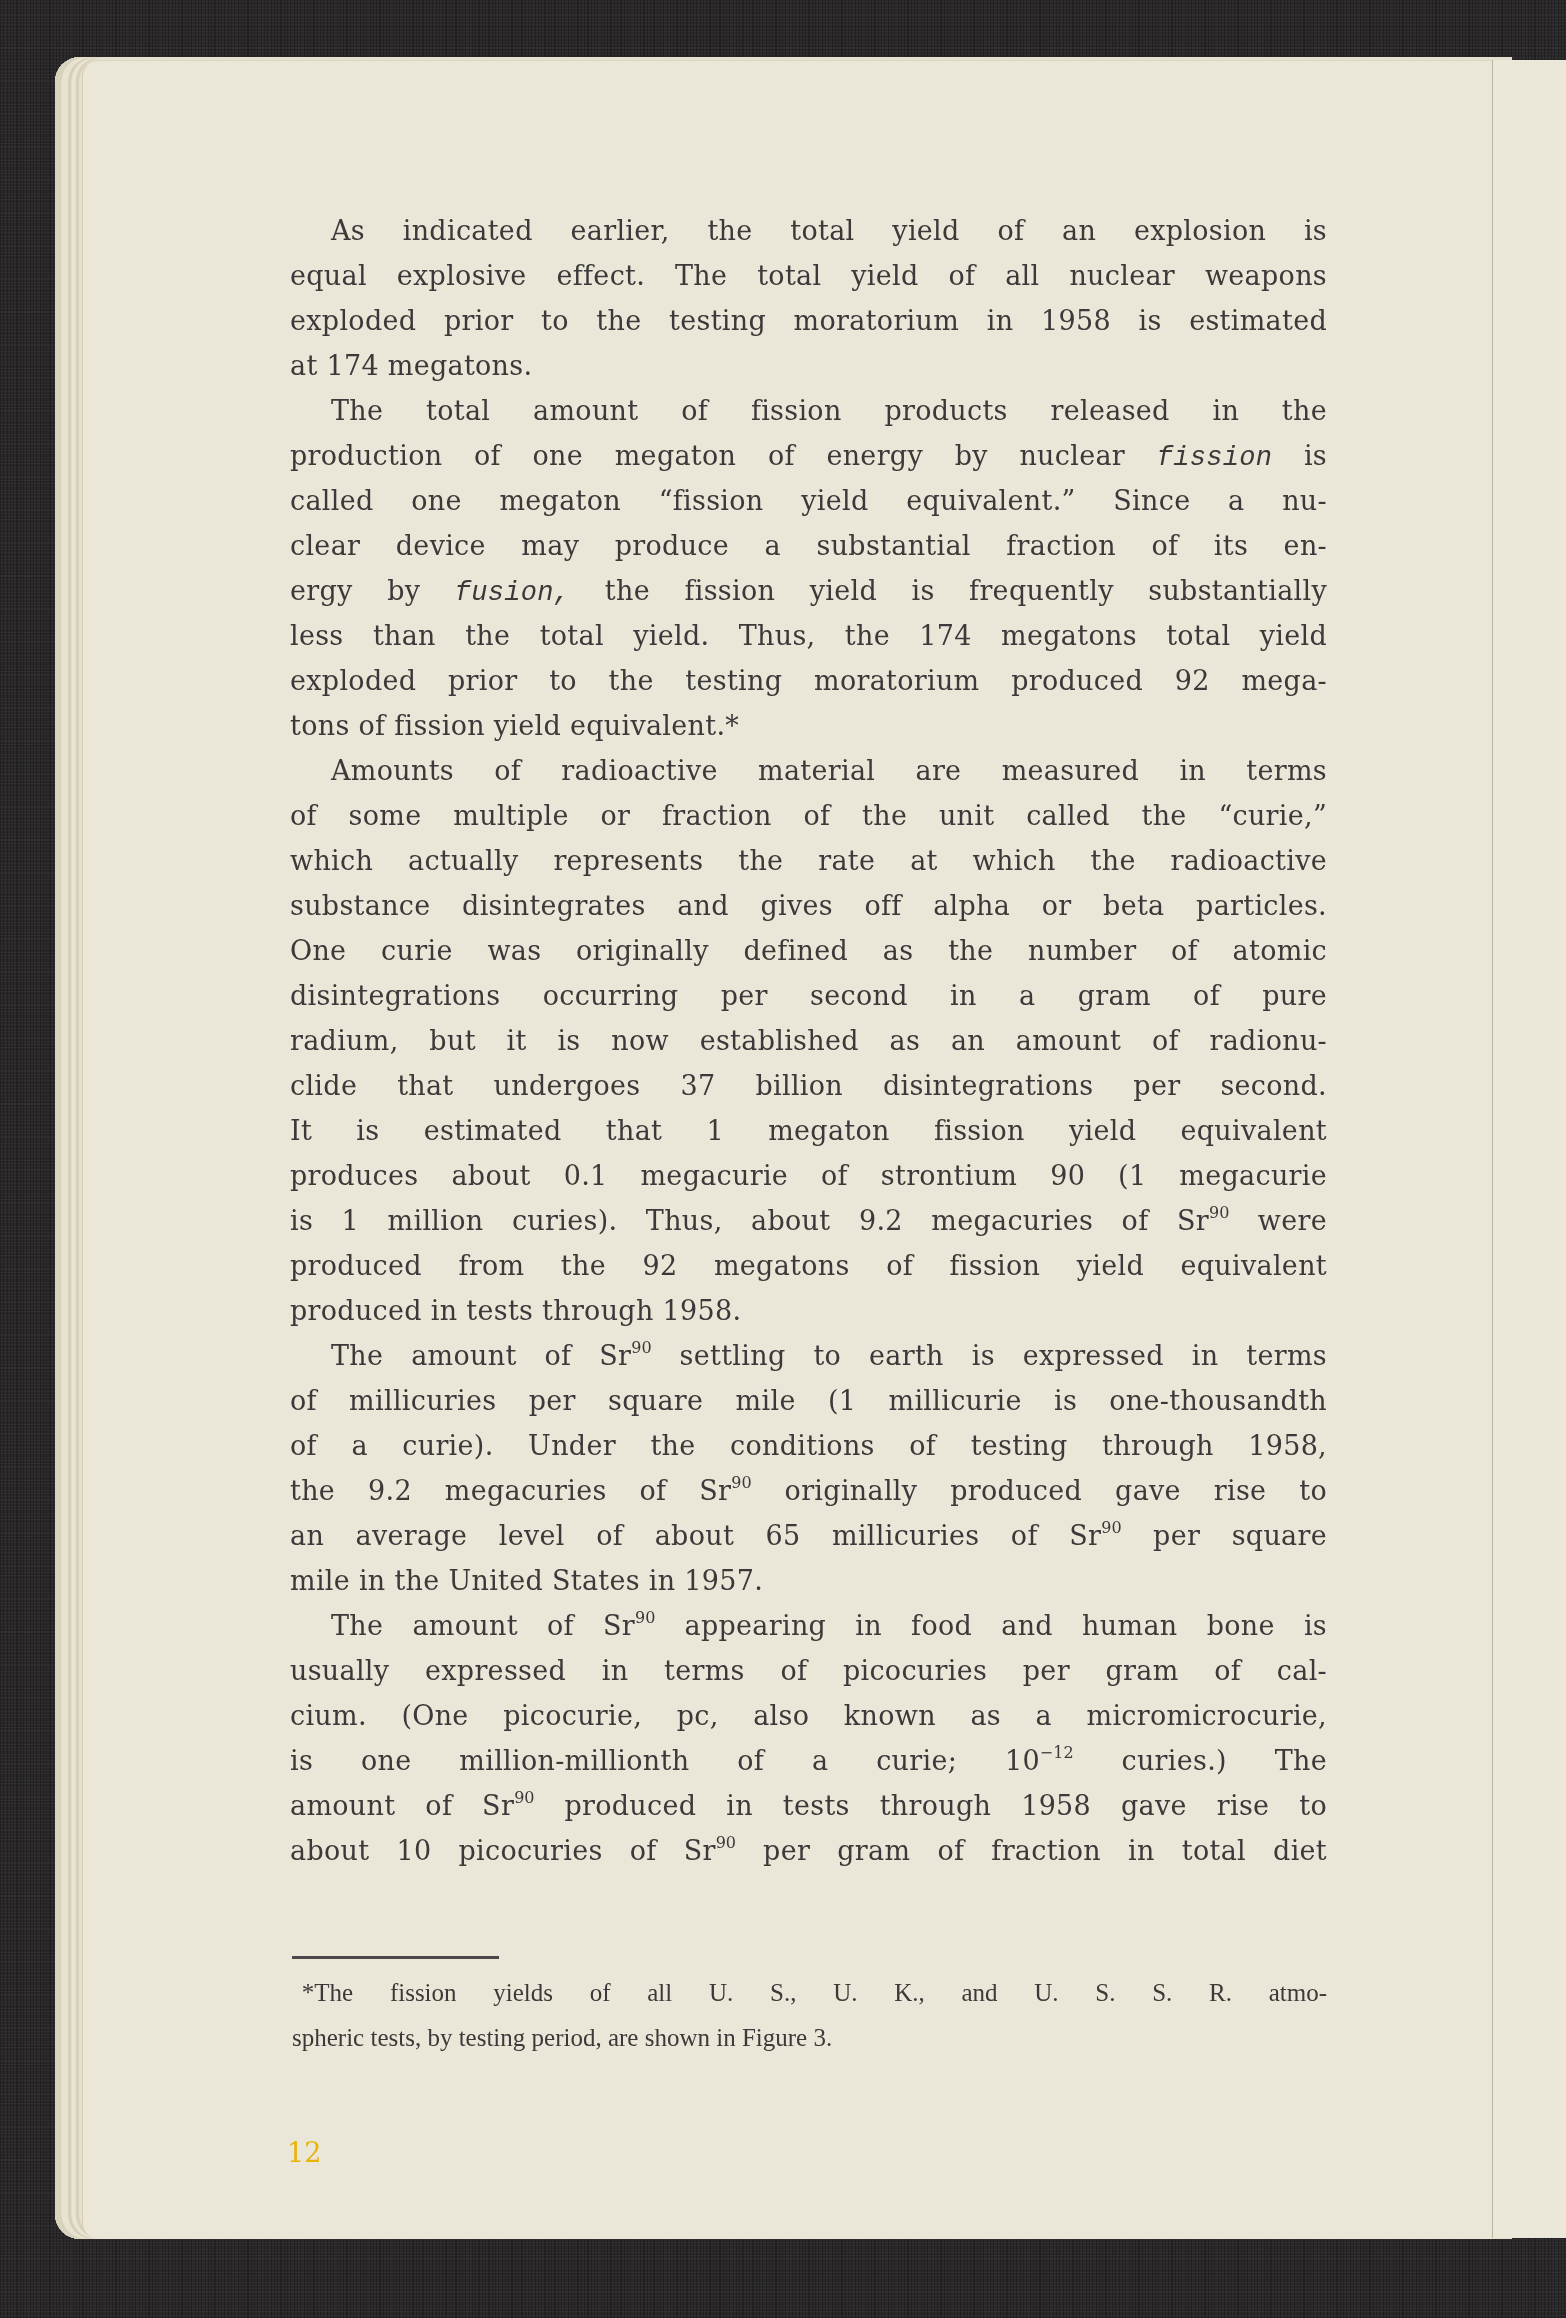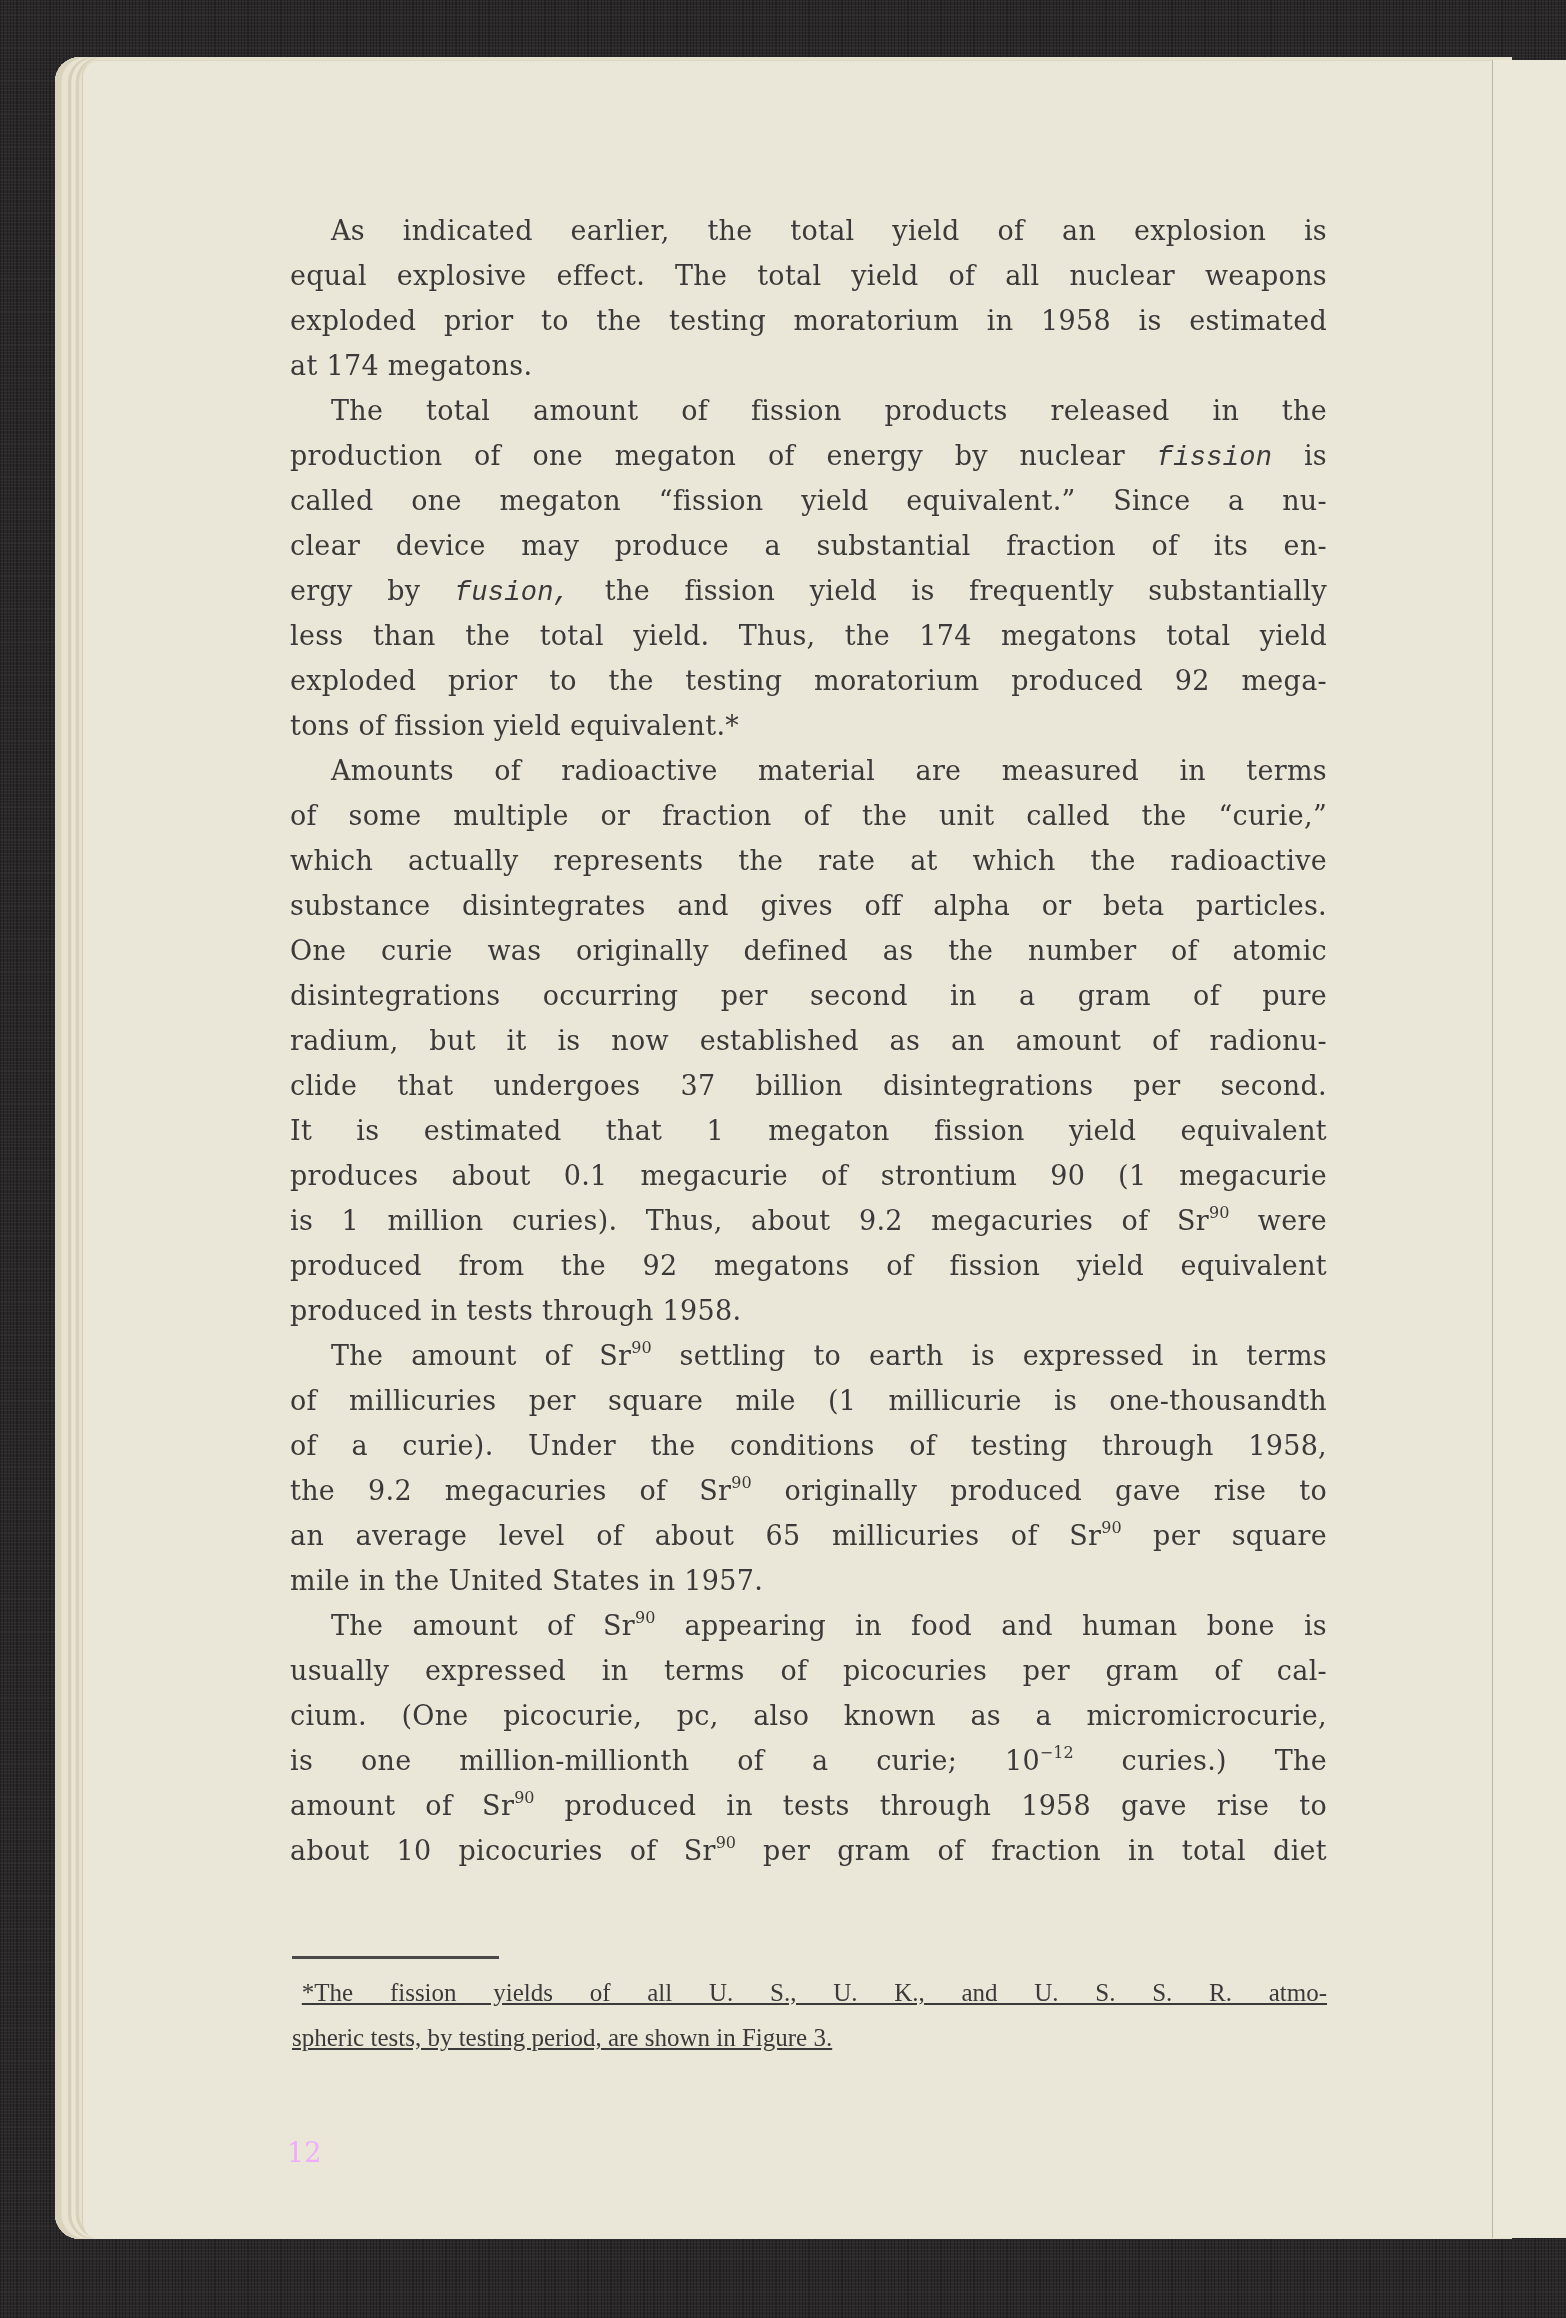--- a/index.html
+++ b/index.html
@@ -103,29 +103,28 @@
       left: 292px;
       top: 1970px;
       width: 1035px;
       font-family: "Liberation Serif", serif;
       color: #3b3939;
       font-size: 25px;
       line-height: 45px;
     }
     .footnote .line {
       height: 45px;
-      text-decoration: underline;
     }
     .footnote .line.indent { padding-left: 9.8px; }
     .page-number {
       position: absolute;
       left: 287px;
       top: 2136px;
       font-family: "DejaVu Serif", serif;
-      color: #f0abfc;
+      color: #eab308;
       font-size: 27px;
       line-height: 33px;
     }
   </style>
 </head>
 <body>
 
 <div class="page-stack"></div>
 <div class="page"></div>
 <div class="gutter"></div>

